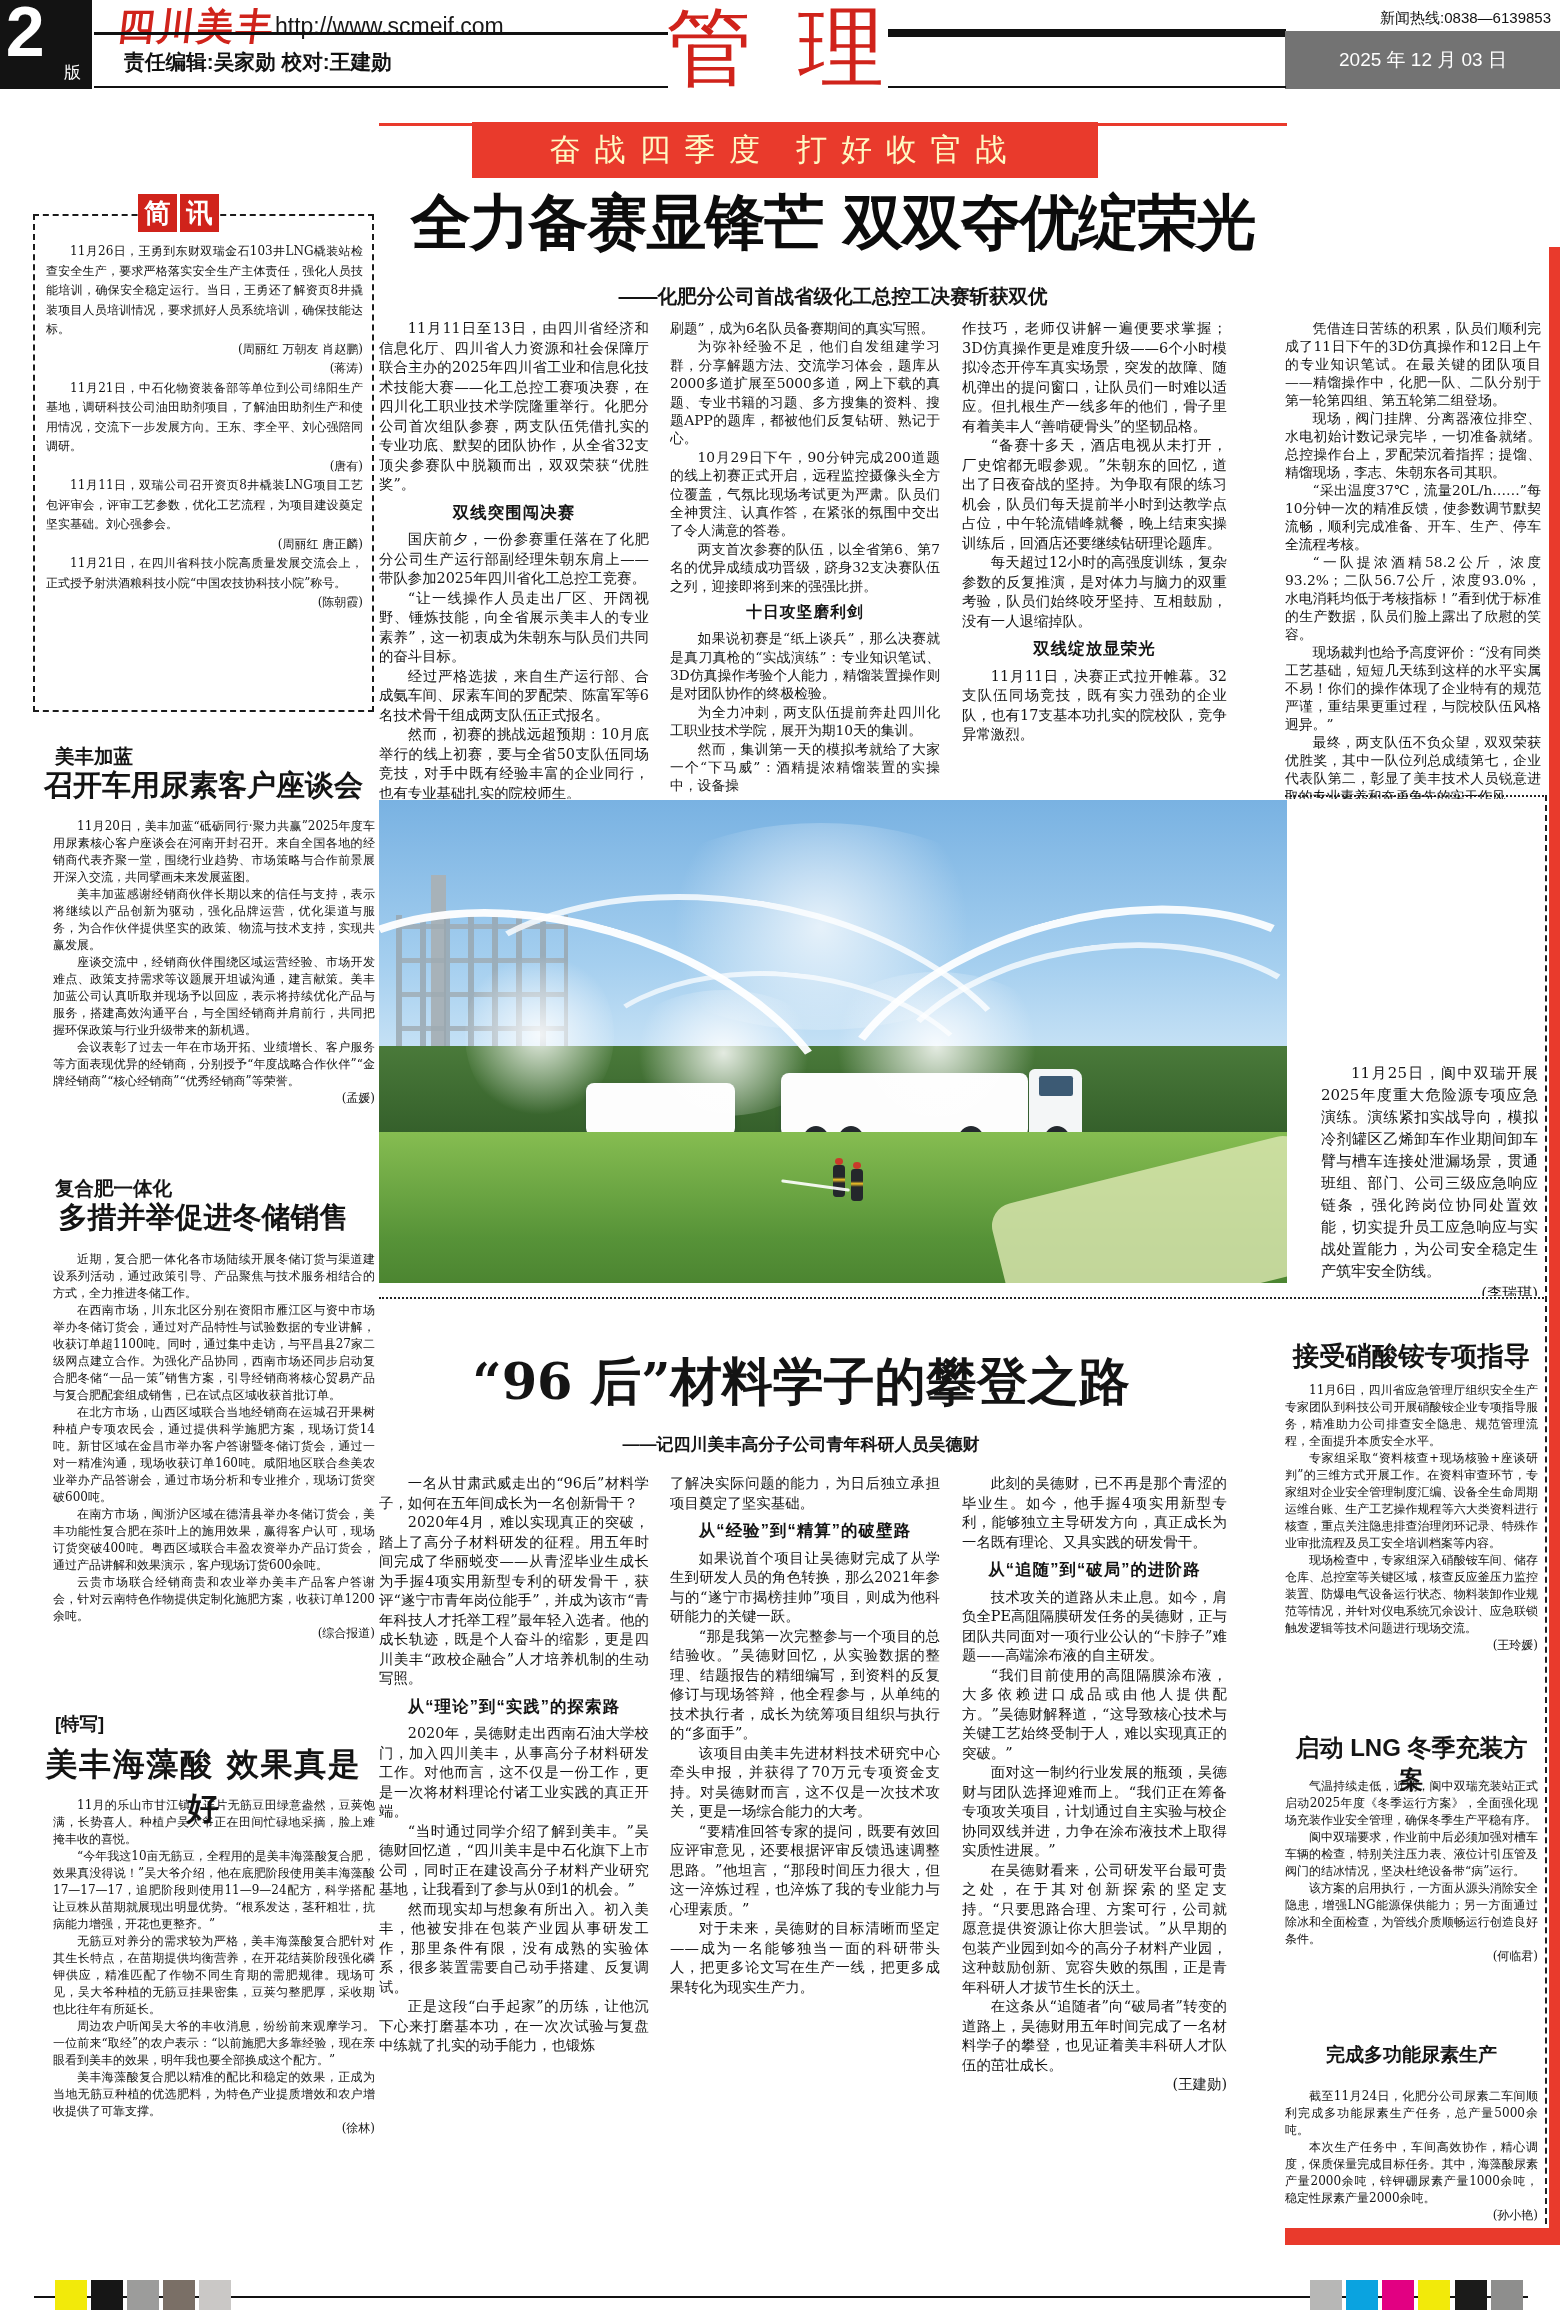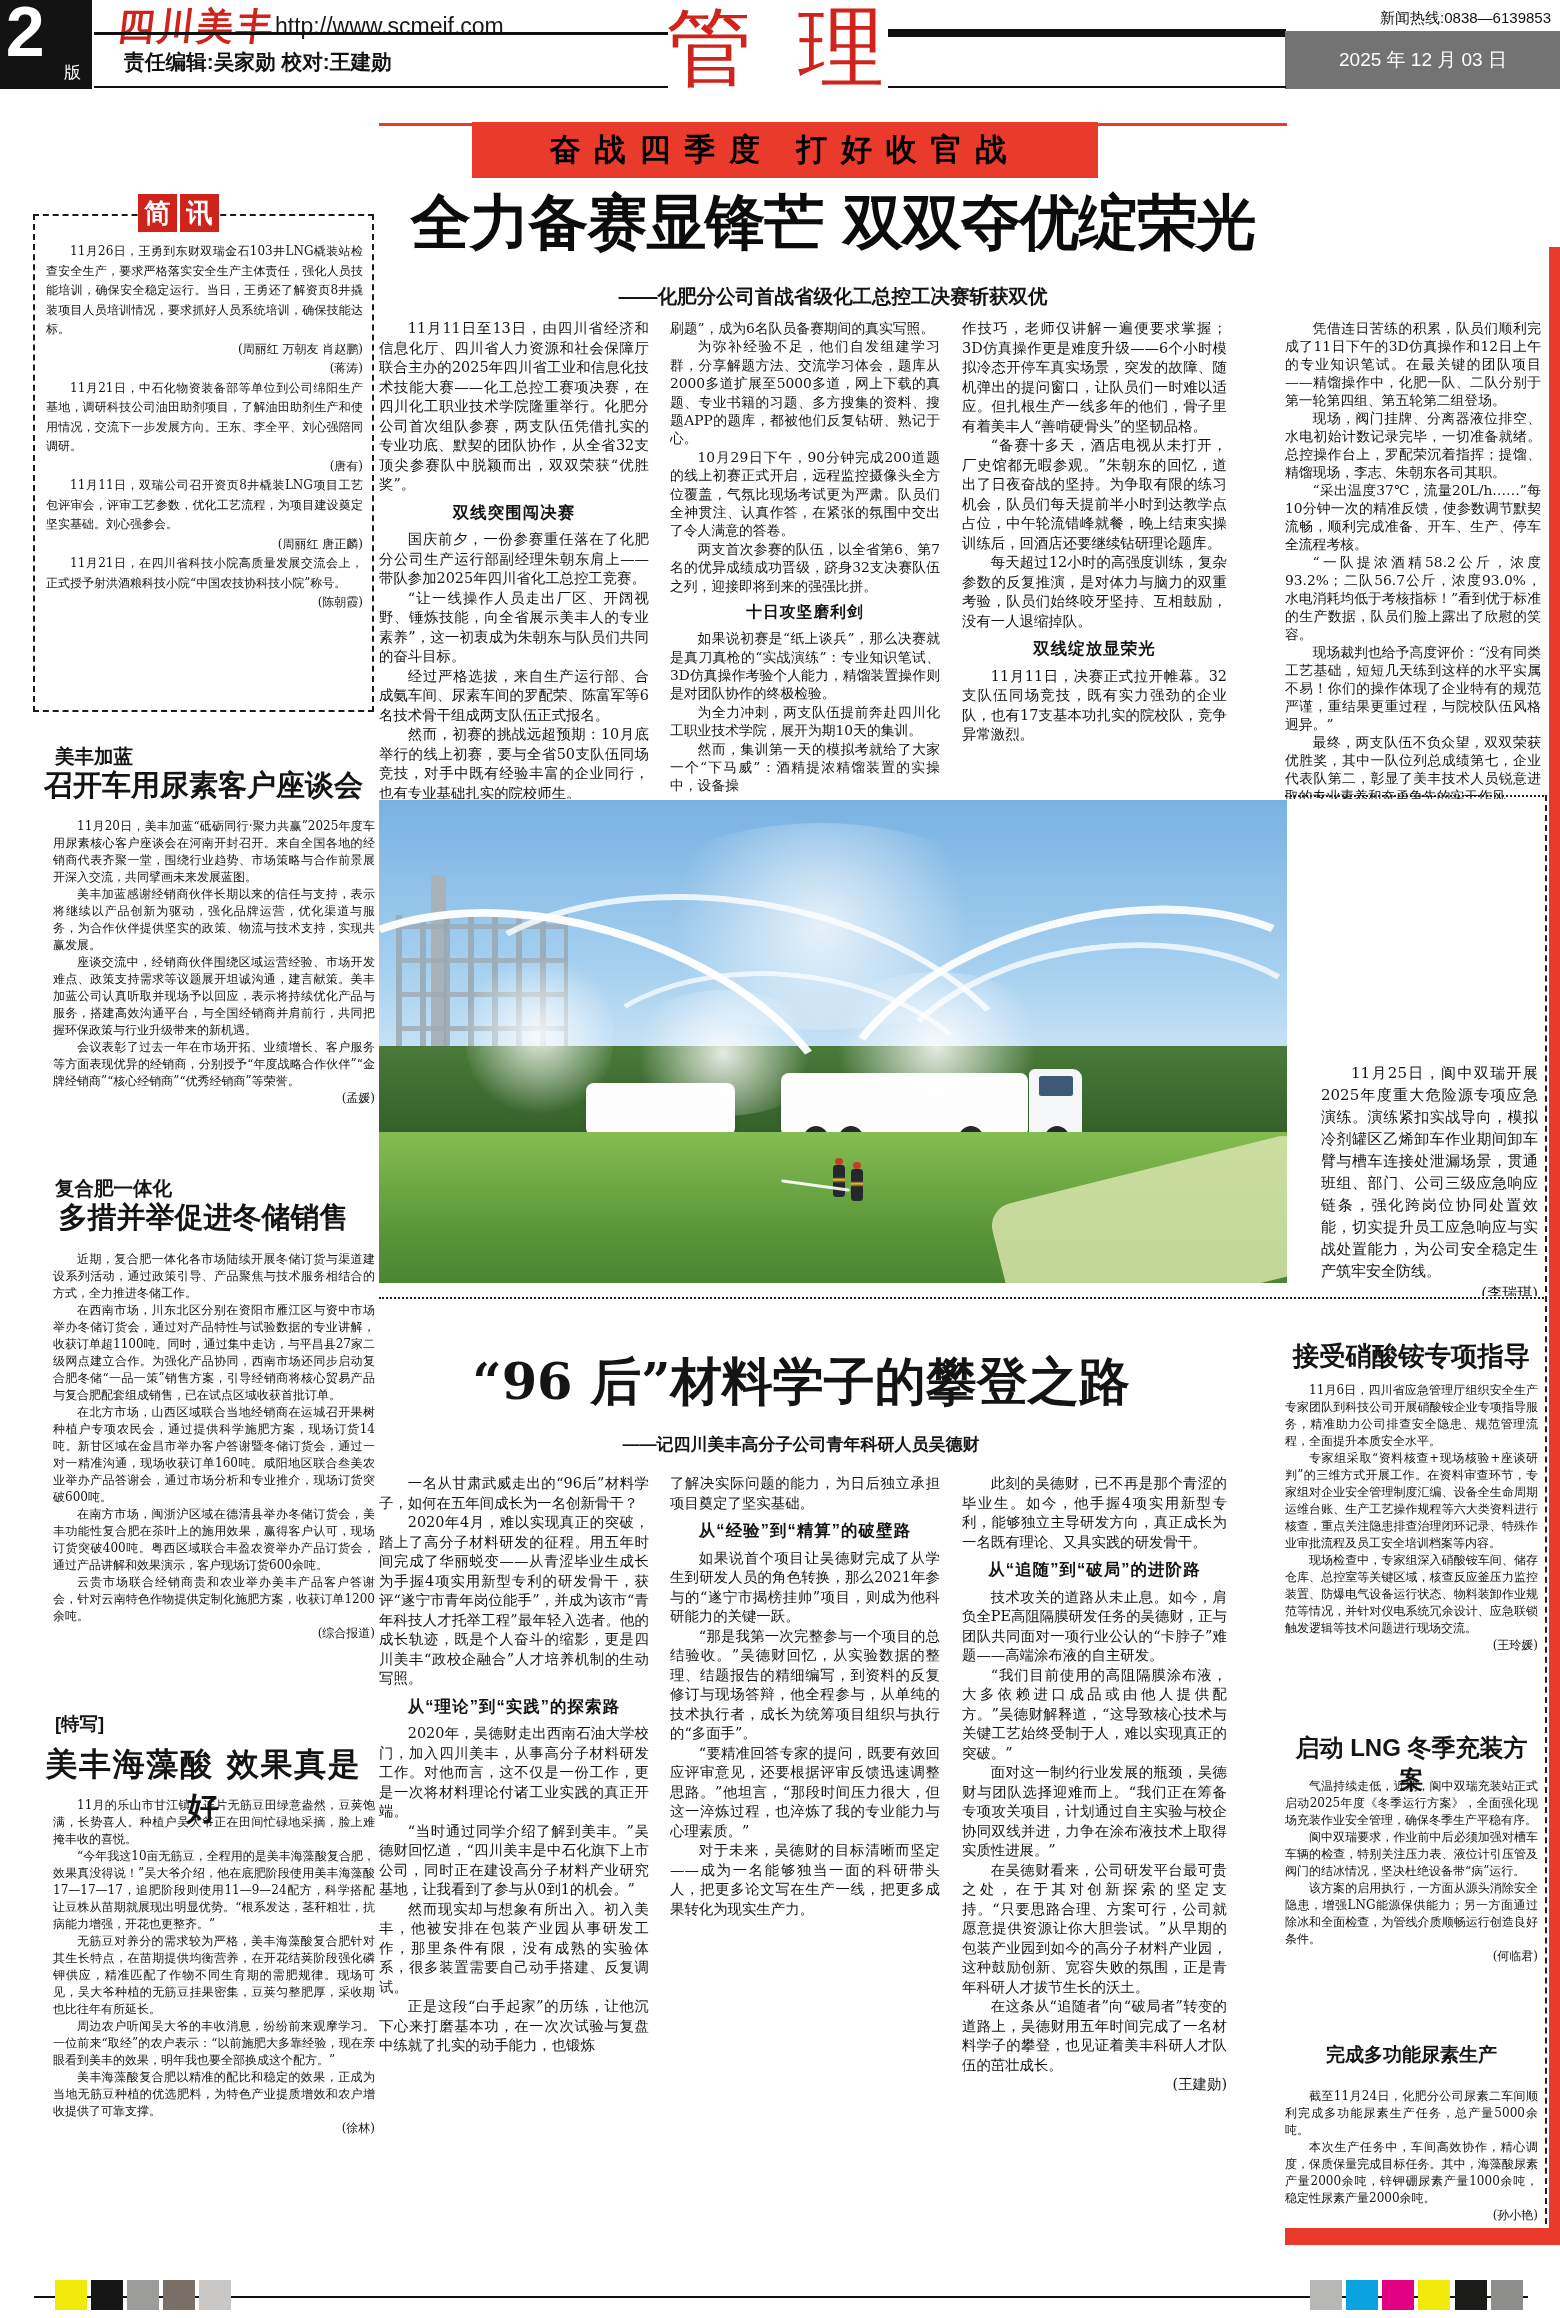--- a/index.html
+++ b/index.html
@@ -32,22 +32,22 @@
   #briefs-box{left:33px;top:214px;width:341px;height:498px;border:2.3px dashed #1c1c1c;box-sizing:border-box;}
   .brief-tile{top:194px;width:39px;height:38px;background:#d0231b;color:#fff;text-align:center;
               line-height:38px;font-size:26.4px;font-weight:700;}
   #briefs-body{left:46px;top:242px;width:317px;height:454px;font-size:12px;line-height:19.5px;}
   
   .kicker{font-size:19.5px;font-weight:700;}
   .lhead{width:341px;text-align:center;font-weight:900;}
   
   #lead-redline{left:379px;top:123px;width:908px;height:2.9px;background:#e93a2c;}
   #lead-banner{left:472px;top:122px;width:626px;height:56px;background:#e93a2c;}
-  #lead-banner-text{width:100%;text-align:center;line-height:56px;color:#000000;font-size:31px;
-                    font-weight:700;letter-spacing:13.8px;}
+  #lead-banner-text{width:100%;text-align:center;line-height:56px;color:#fef9c3;font-size:31px;
+                    font-weight:400;letter-spacing:13.8px;}
   #lead-headline{left:379px;top:183px;width:908px;text-align:center;font-size:60px;
                  font-weight:900;letter-spacing:-1.1px;color:#0c0c0c;}
   #lead-subtitle{left:379px;top:283px;width:908px;text-align:center;font-size:19.5px;font-weight:700;}
   .leadcol{top:319px;height:480px;font-size:14.4px;line-height:19.5px;}
   
   #photo{left:379px;top:800px;width:908px;height:483px;overflow:hidden;background:#9cc4e6;}
   #photo .sky{position:absolute;left:0;top:0;width:100%;height:100%;
       background:linear-gradient(180deg,#79b2e2 0%,#a5cfef 34%,#d9ecf9 62%,#f1f7fb 100%);}
   #photo .glow{position:absolute;left:241px;top:23px;width:402px;height:207px;border-radius:50%;
       background:radial-gradient(circle,rgba(255,255,255,.75),rgba(255,255,255,0) 65%);}
@@ -254,20 +254,21 @@
       <div class="para">2020年，吴德财走出西南石油大学校门，加入四川美丰，从事高分子材料研发工作。对他而言，这不仅是一份工作，更是一次将材料理论付诸工业实践的真正开端。</div>
       <div class="para">“当时通过同学介绍了解到美丰。”吴德财回忆道，“四川美丰是中石化旗下上市公司，同时正在建设高分子材料产业研究基地，让我看到了参与从0到1的机会。”</div>
       <div class="para">然而现实却与想象有所出入。初入美丰，他被安排在包装产业园从事研发工作，那里条件有限，没有成熟的实验体系，很多装置需要自己动手搭建、反复调试。</div>
       <div class="para">正是这段“白手起家”的历练，让他沉下心来打磨基本功，在一次次试验与复盘中练就了扎实的动手能力，也锻炼</div>
     </div>
   <div class="abs flowcol featcol" style="left:670px;width:270px;">
       <div class="para nc">了解决实际问题的能力，为日后独立承担项目奠定了坚实基础。</div>
       <div class="subhead">从“经验”到“精算”的破壁路</div>
       <div class="para">如果说首个项目让吴德财完成了从学生到研发人员的角色转换，那么2021年参与的“遂宁市揭榜挂帅”项目，则成为他科研能力的关键一跃。</div>
       <div class="para">“那是我第一次完整参与一个项目的总结验收。”吴德财回忆，从实验数据的整理、结题报告的精细编写，到资料的反复修订与现场答辩，他全程参与，从单纯的技术执行者，成长为统筹项目组织与执行的“多面手”。</div>
+      <div class="para">该项目由美丰先进材料技术研究中心牵头申报，并获得了70万元专项资金支持。对吴德财而言，这不仅是一次技术攻关，更是一场综合能力的大考。</div>
       <div class="para">“要精准回答专家的提问，既要有效回应评审意见，还要根据评审反馈迅速调整思路。”他坦言，“那段时间压力很大，但这一淬炼过程，也淬炼了我的专业能力与心理素质。”</div>
       <div class="para">对于未来，吴德财的目标清晰而坚定——成为一名能够独当一面的科研带头人，把更多论文写在生产一线，把更多成果转化为现实生产力。</div>
     </div>
   <div class="abs flowcol featcol" style="left:962px;width:265px;">
       <div class="para">此刻的吴德财，已不再是那个青涩的毕业生。如今，他手握4项实用新型专利，能够独立主导研发方向，真正成长为一名既有理论、又具实践的研发骨干。</div>
       <div class="subhead">从“追随”到“破局”的进阶路</div>
       <div class="para">技术攻关的道路从未止息。如今，肩负全PE高阻隔膜研发任务的吴德财，正与团队共同面对一项行业公认的“卡脖子”难题——高端涂布液的自主研发。</div>
       <div class="para">“我们目前使用的高阻隔膜涂布液，大多依赖进口成品或由他人提供配方。”吴德财解释道，“这导致核心技术与关键工艺始终受制于人，难以实现真正的突破。”</div>
       <div class="para">面对这一制约行业发展的瓶颈，吴德财与团队选择迎难而上。“我们正在筹备专项攻关项目，计划通过自主实验与校企协同双线并进，力争在涂布液技术上取得实质性进展。”</div>
       <div class="para">在吴德财看来，公司研发平台最可贵之处，在于其对创新探索的坚定支持。“只要思路合理、方案可行，公司就愿意提供资源让你大胆尝试。”从早期的包装产业园到如今的高分子材料产业园，这种鼓励创新、宽容失败的氛围，正是青年科研人才拔节生长的沃土。</div>

